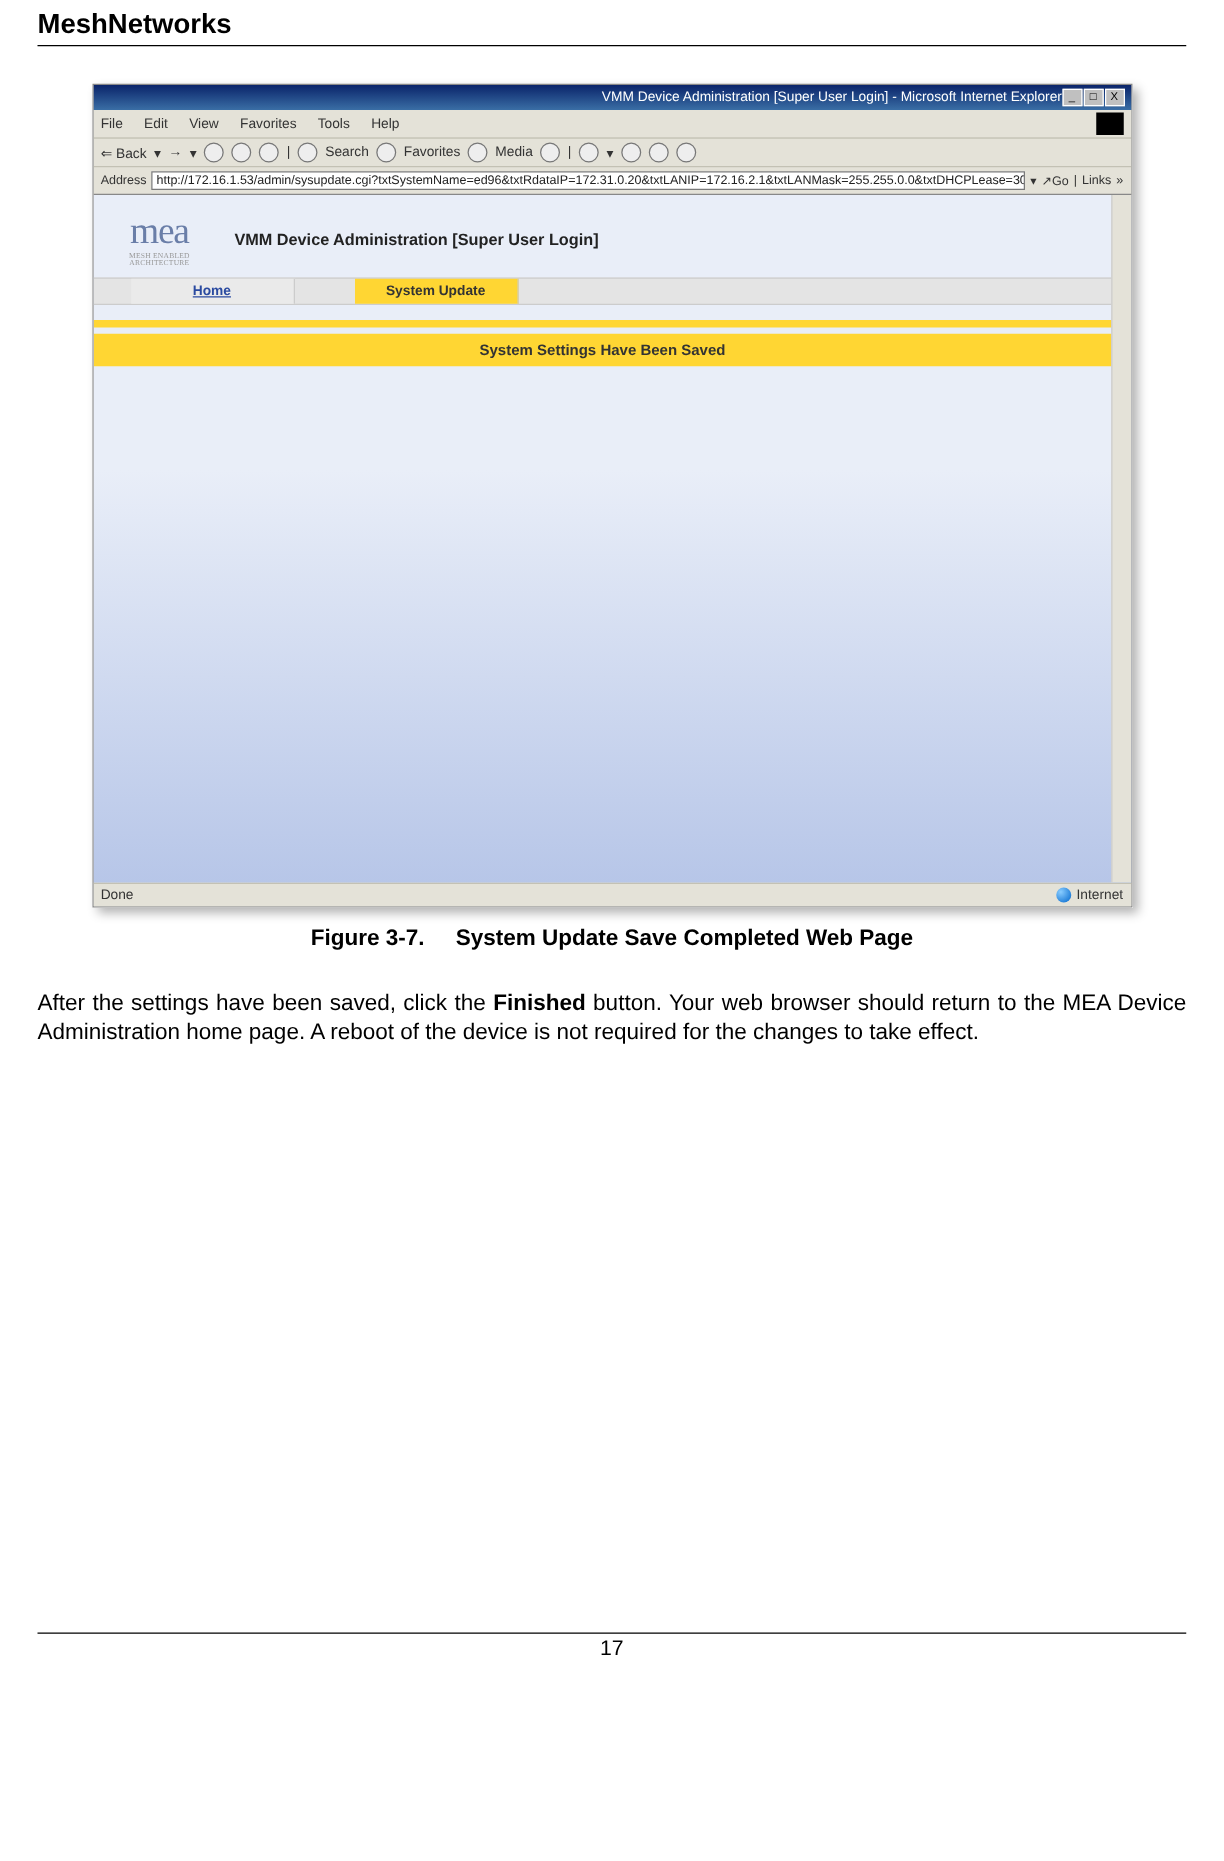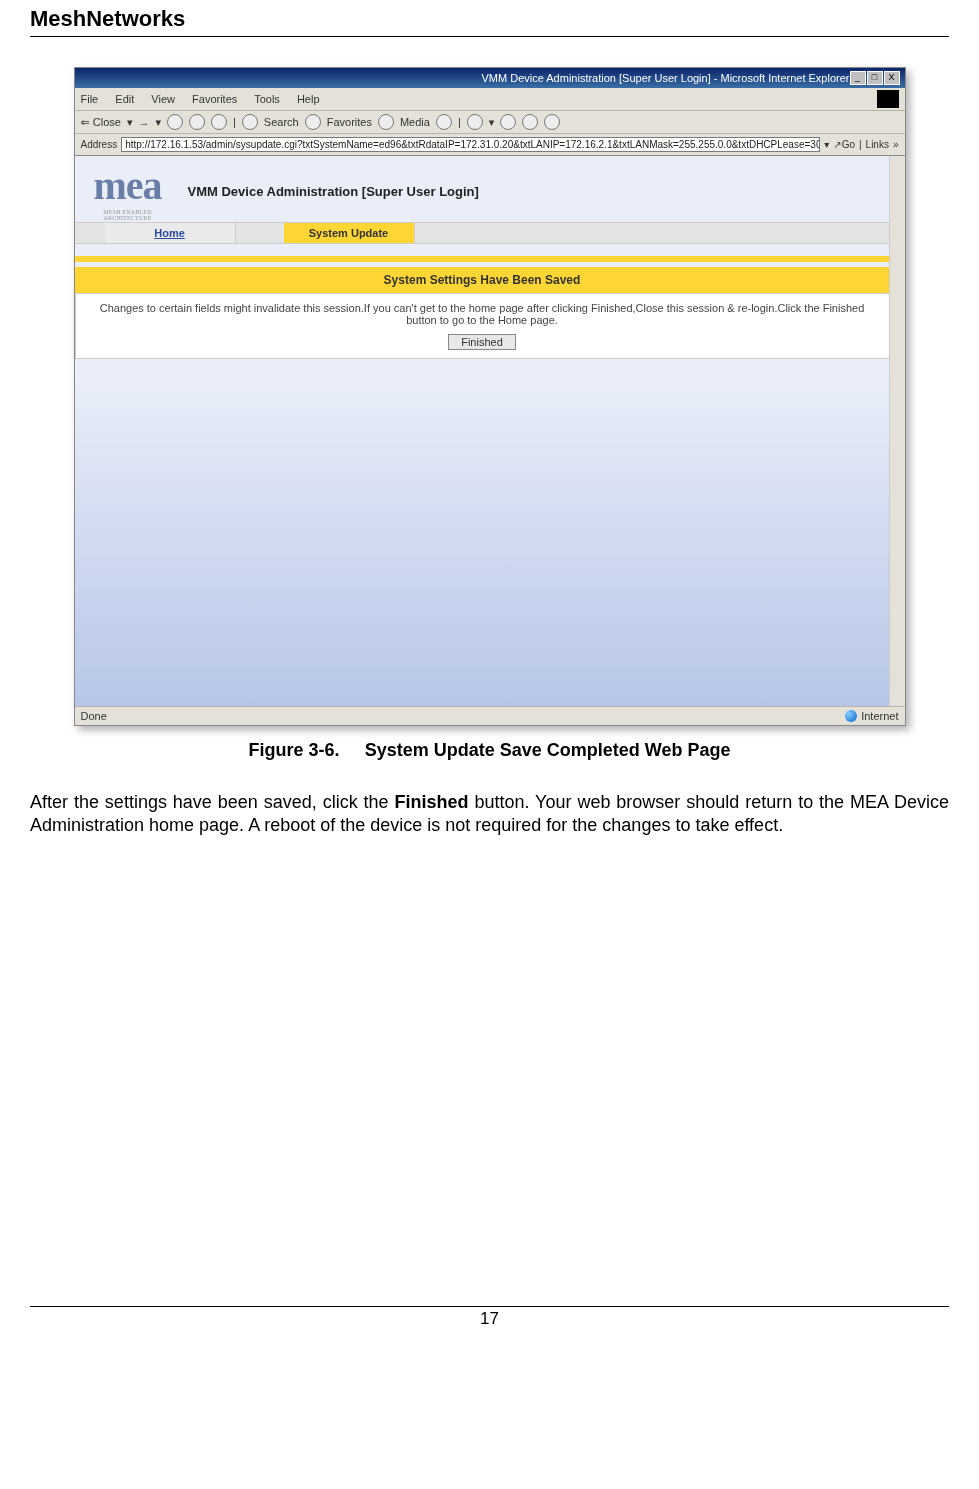--- a/index.html
+++ b/index.html
@@ -140,22 +140,22 @@
     width: 90px;
     height: 50px;
     display: flex;
     flex-direction: column;
     justify-content: center;
     align-items: center;
     color: #6a7ea8;
     font-family: Georgia, serif;
   }
   .mea-logo .big {
-    font-size: 40px;
-    font-weight: bold;
+    font-size: 30px;
+    font-weight: normal;
     letter-spacing: -1px;
   }
   .mea-logo .small {
     font-size: 6px;
     color: #999;
     letter-spacing: 0.2px;
   }
   .mea-title {
     font-weight: bold;
     font-size: 13px;
@@ -298,21 +298,21 @@
         <span>Edit</span>
         <span>View</span>
         <span>Favorites</span>
         <span>Tools</span>
         <span>Help</span>
       </span>
       <span class="ie-logo"></span>
     </div>
 
     <div class="ie-toolbar">
-      <span>⇐ <span>Close</span></span>
+      <span>⇐ <span>Back</span></span>
       <span>▾</span>
         <span>→</span>
         <span>▾</span>
       <span class="tb-icon"></span>
       <span class="tb-icon"></span>
       <span class="tb-icon"></span>
       <span>|</span>
       <span class="tb-icon"></span>
       <span>Search</span>
       <span class="tb-icon"></span>
@@ -352,41 +352,37 @@
         </div>
 
         <div class="nav-row">
           <div class="nav-item home">Home</div>
           <div class="nav-item active">System Update</div>
         </div>
 
         <div class="yellow-bar"></div>
         <div class="saved-bar">System Settings Have Been Saved</div>
 
-        <div class="msg">
-          <div>Changes to certain fields might invalidate this session.If you can't get to the home page after clicking Finished,Close this session &amp; re-login.Click the Finished button to go to the Home page.</div>
-          <button class="finished-btn">Finished</button>
-        </div>
 
 
       </div>
     </div>
 
     <div class="ie-statusbar">
       <span>Done</span>
       <span class="status-right">
         <span class="globe-icon"></span>
         <span>Internet</span>
       </span>
     </div>
 
   </div>
 
   <div class="caption">
-    <span>Figure 3-6.</span>
+    <span>Figure 3-7.</span>
     &nbsp;&nbsp;&nbsp;
     <span>System Update Save Completed Web Page</span>
   </div>
 
   <div class="body-text">
     <span>After the settings have been saved, click the </span><span class="bold">Finished</span><span> button.  Your web browser should return to the MEA Device Administration home page. A reboot of the device is not required for the changes to take effect.</span>
   </div>
 
   <div class="spacer"></div>
 

